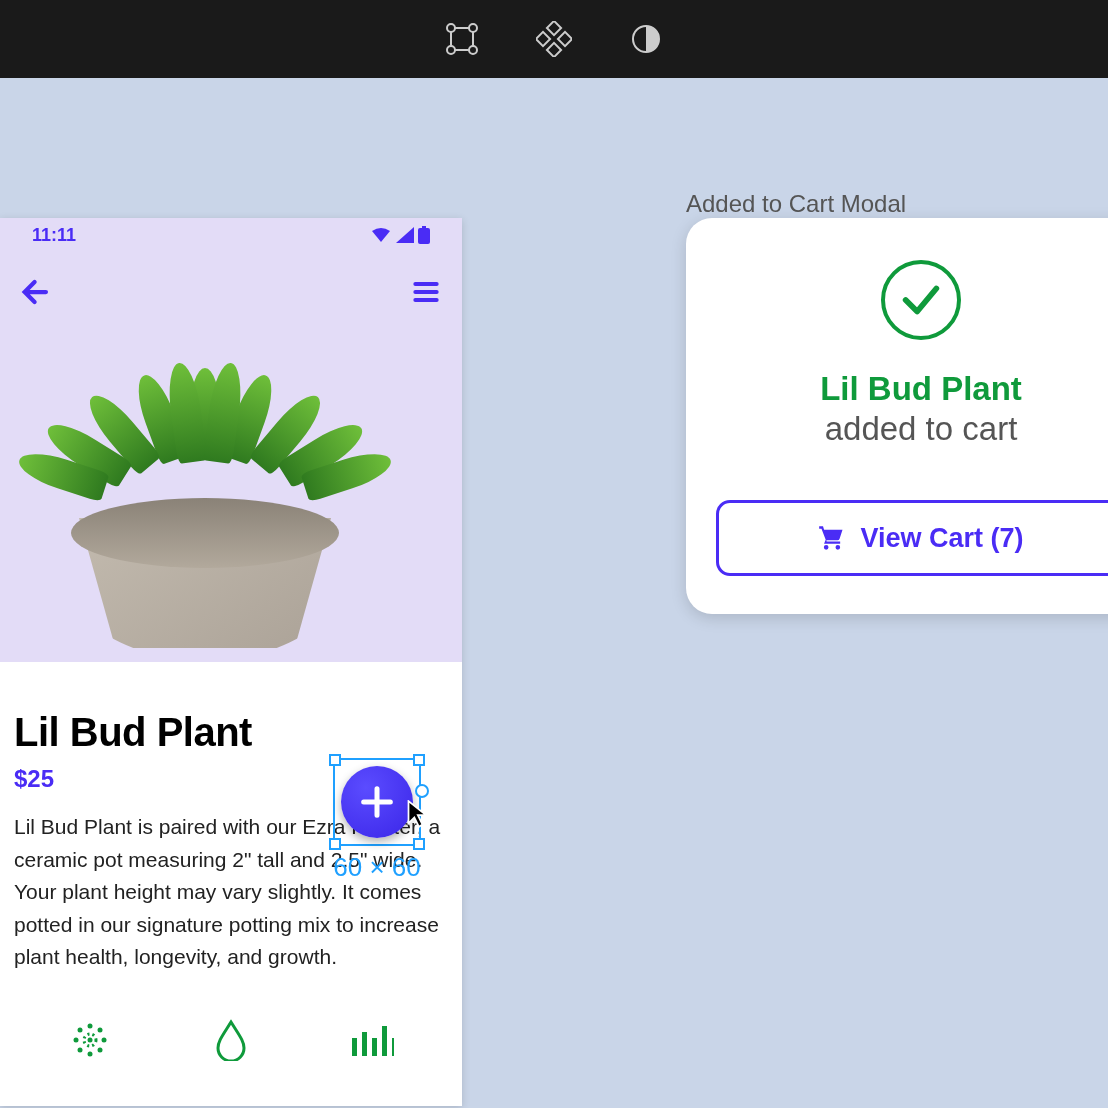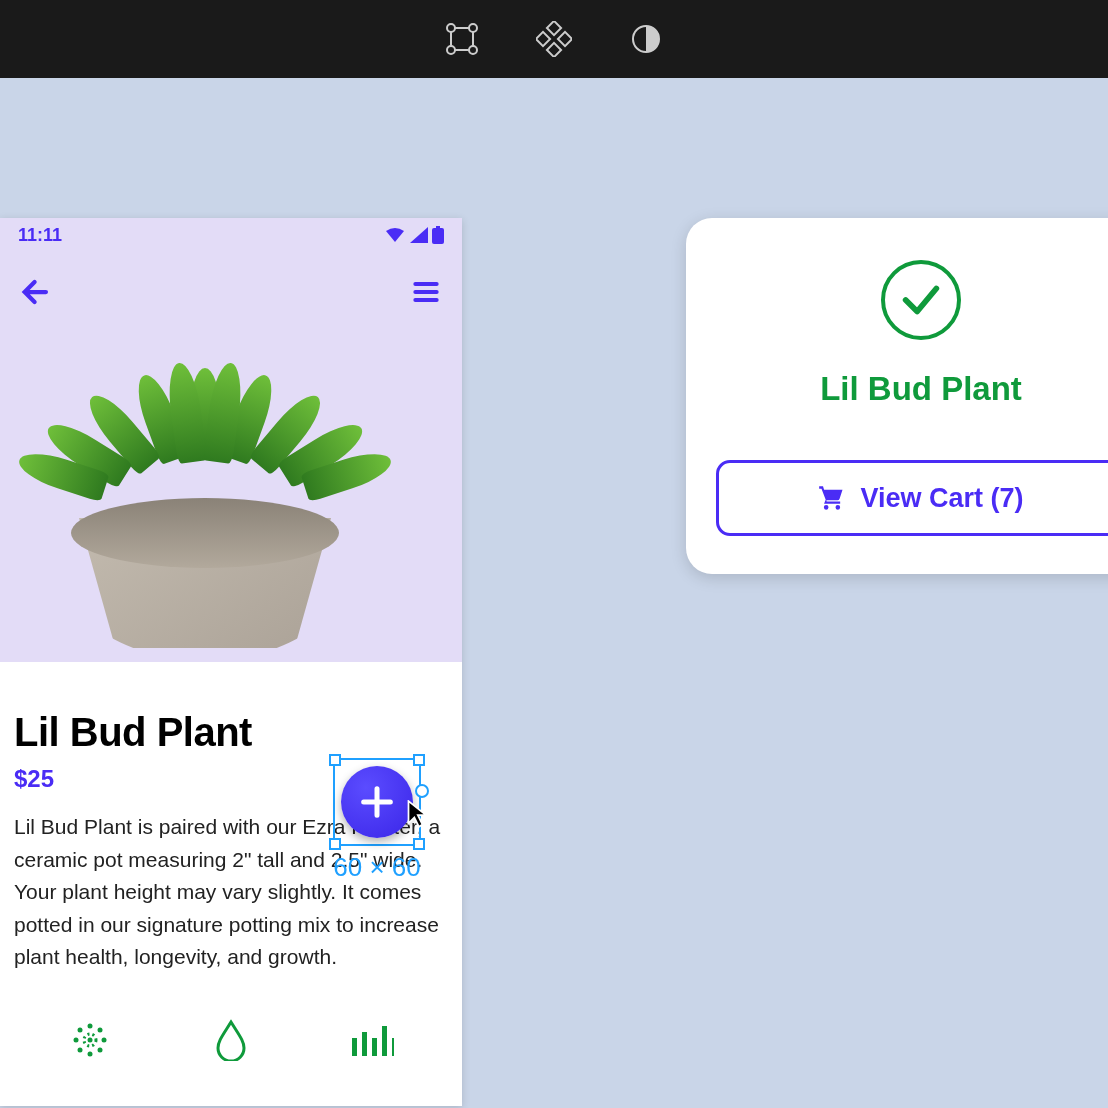--- a/index.html
+++ b/index.html
@@ -14,21 +14,21 @@
   .canvas { position: absolute; top: 78px; left: 0; right: 0; bottom: 0; }
 
   
   .frame-label { position: absolute; color: #555; font-size: 24px; font-weight: 400; }
   .label-detail { top: 112px; left: -30px; }
   .label-modal { top: 112px; left: 686px; }
 
   
   .frame-detail { position: absolute; top: 140px; left: 0; width: 462px; background: #fff; box-shadow: 0 2px 8px rgba(0,0,0,.15); }
   .hero { position: relative; height: 444px; background: #e3dcf7; }
-  .status-bar { position: absolute; top: 0; left: 0; right: 0; height: 34px; display: flex; justify-content: space-between; align-items: center; padding: 0 18px; color: #4a2cf5; font-weight: 600; font-size: 18px; }
+  .status-bar { position: absolute; top: 0; left: 0; right: 0; height: 34px; display: flex; justify-content: space-between; align-items: center; padding: 0 32px; color: #4a2cf5; font-weight: 600; font-size: 18px; }
   .status-right { display: flex; gap: 4px; align-items: center; }
   .nav-row { position: absolute; top: 54px; left: 0; right: 0; display: flex; justify-content: space-between; padding: 0 16px; }
   .nav-btn { width: 40px; height: 40px; display: flex; align-items: center; justify-content: center; color: #4a2cf5; cursor: pointer; }
 
   
   .plant { position: absolute; top: 80px; left: 45px; width: 300px; height: 360px; }
   .pot { position: absolute; bottom: 0; left: 20px; width: 280px; height: 200px; }
   .pot-shape { width: 100%; height: 100%; background: linear-gradient(145deg,#c8c0b4,#aaa196); clip-path: polygon(5% 30%, 95% 30%, 82% 95%, 18% 95%); border-radius: 10% 10% 45% 45%; }
   .pot-top { position: absolute; top: 40px; left: 6px; right: 6px; height: 70px; border-radius: 50%; background: linear-gradient(180deg,#8a8277,#b2a99c); }
   .leaves { position: absolute; top: 0; left: 45px; width: 230px; height: 170px; }
@@ -86,20 +86,21 @@
     <svg width="32" height="32" viewBox="0 0 32 32">
         <circle cx="16" cy="16" r="13" fill="none" stroke="#ccc" stroke-width="2"></circle>
         <path d="M16 3 A13 13 0 0 1 16 29 Z" fill="#ccc"></path>
       </svg>
   </div>
 </div>
 
 <div class="canvas">
 
   <div class="frame-label label-detail">tail</div>
+  <div class="frame-label label-modal">Added to Cart Modal</div>
 
   <div class="frame-detail">
     <div class="hero">
       <div class="status-bar">
         <span>11:11</span>
         <span class="status-right">
           <svg width="22" height="16" viewBox="0 0 22 16" fill="#4a2cf5">
               <path d="M11 15 L2 4 Q11 -2 20 4 Z"></path>
             </svg>
           <svg width="18" height="16" viewBox="0 0 18 16" fill="#4a2cf5">
@@ -210,20 +211,21 @@
     </div>
   </div>
 
   <div class="frame-modal">
     <div class="check-circle">
       <svg width="46" height="46" viewBox="0 0 24 24" fill="none" stroke="#0f9a3b" stroke-width="3" stroke-linecap="round" stroke-linejoin="round">
           <path d="M4 12 L10 18 L20 6"></path>
         </svg>
     </div>
     <div class="modal-product">Lil Bud Plant</div>
+    <div class="modal-sub">added to cart</div>
     <button class="view-cart">
       <svg width="28" height="28" viewBox="0 0 24 24" fill="#4a2cf5">
           <path d="M7 18a2 2 0 1 0 0 4 2 2 0 0 0 0-4zm10 0a2 2 0 1 0 0 4 2 2 0 0 0 0-4zM7.2 14h9.4a2 2 0 0 0 1.9-1.4L21 5H5.2L4.3 2H1v2h2l3.6 9.6L5.2 17H19v-2H7.4z"></path>
         </svg>
       <span>View Cart (7)</span>
     </button>
   </div>
 
 </div>
 

